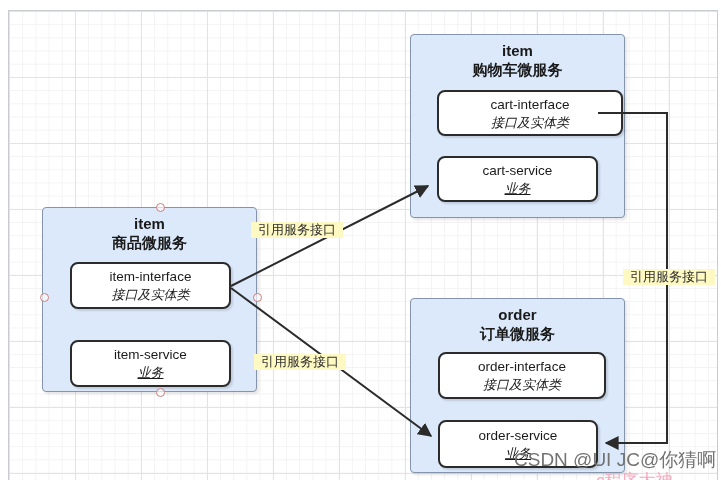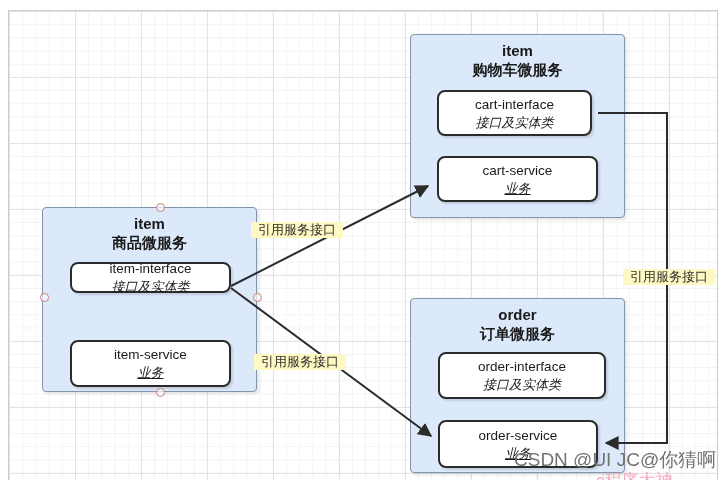--- a/index.html
+++ b/index.html
@@ -67,34 +67,34 @@
 </style>
 </head>
 <body>
 
 <div class="page"></div>
 
 <div class="group" style="left:42px;top:207px;width:215px;height:185px;">
   <div class="gtitle">item</div>
   <div class="gsub">商品微服务</div>
 </div>
-<div class="module" style="left:70px;top:262px;width:161px;height:31px;">
+<div class="module" style="left:70px;top:262px;width:161px;height:47px;">
   <div class="mlabel">item-interface</div>
   <div class="msub">接口及实体类</div>
 </div>
 <div class="module" style="left:70px;top:340px;width:161px;height:47px;">
   <div class="mlabel">item-service</div>
   <div class="msub u">业务</div>
 </div>
 
 <div class="group" style="left:410px;top:34px;width:215px;height:184px;">
   <div class="gtitle">item</div>
   <div class="gsub">购物车微服务</div>
 </div>
-<div class="module" style="left:437px;top:90px;width:155px;height:46px;">
+<div class="module" style="left:437px;top:90px;width:186px;height:46px;">
   <div class="mlabel">cart-interface</div>
   <div class="msub">接口及实体类</div>
 </div>
 <div class="module" style="left:437px;top:156px;width:161px;height:46px;">
   <div class="mlabel">cart-service</div>
   <div class="msub u">业务</div>
 </div>
 
 <div class="group" style="left:410px;top:298px;width:215px;height:175px;">
   <div class="gtitle">order</div>

